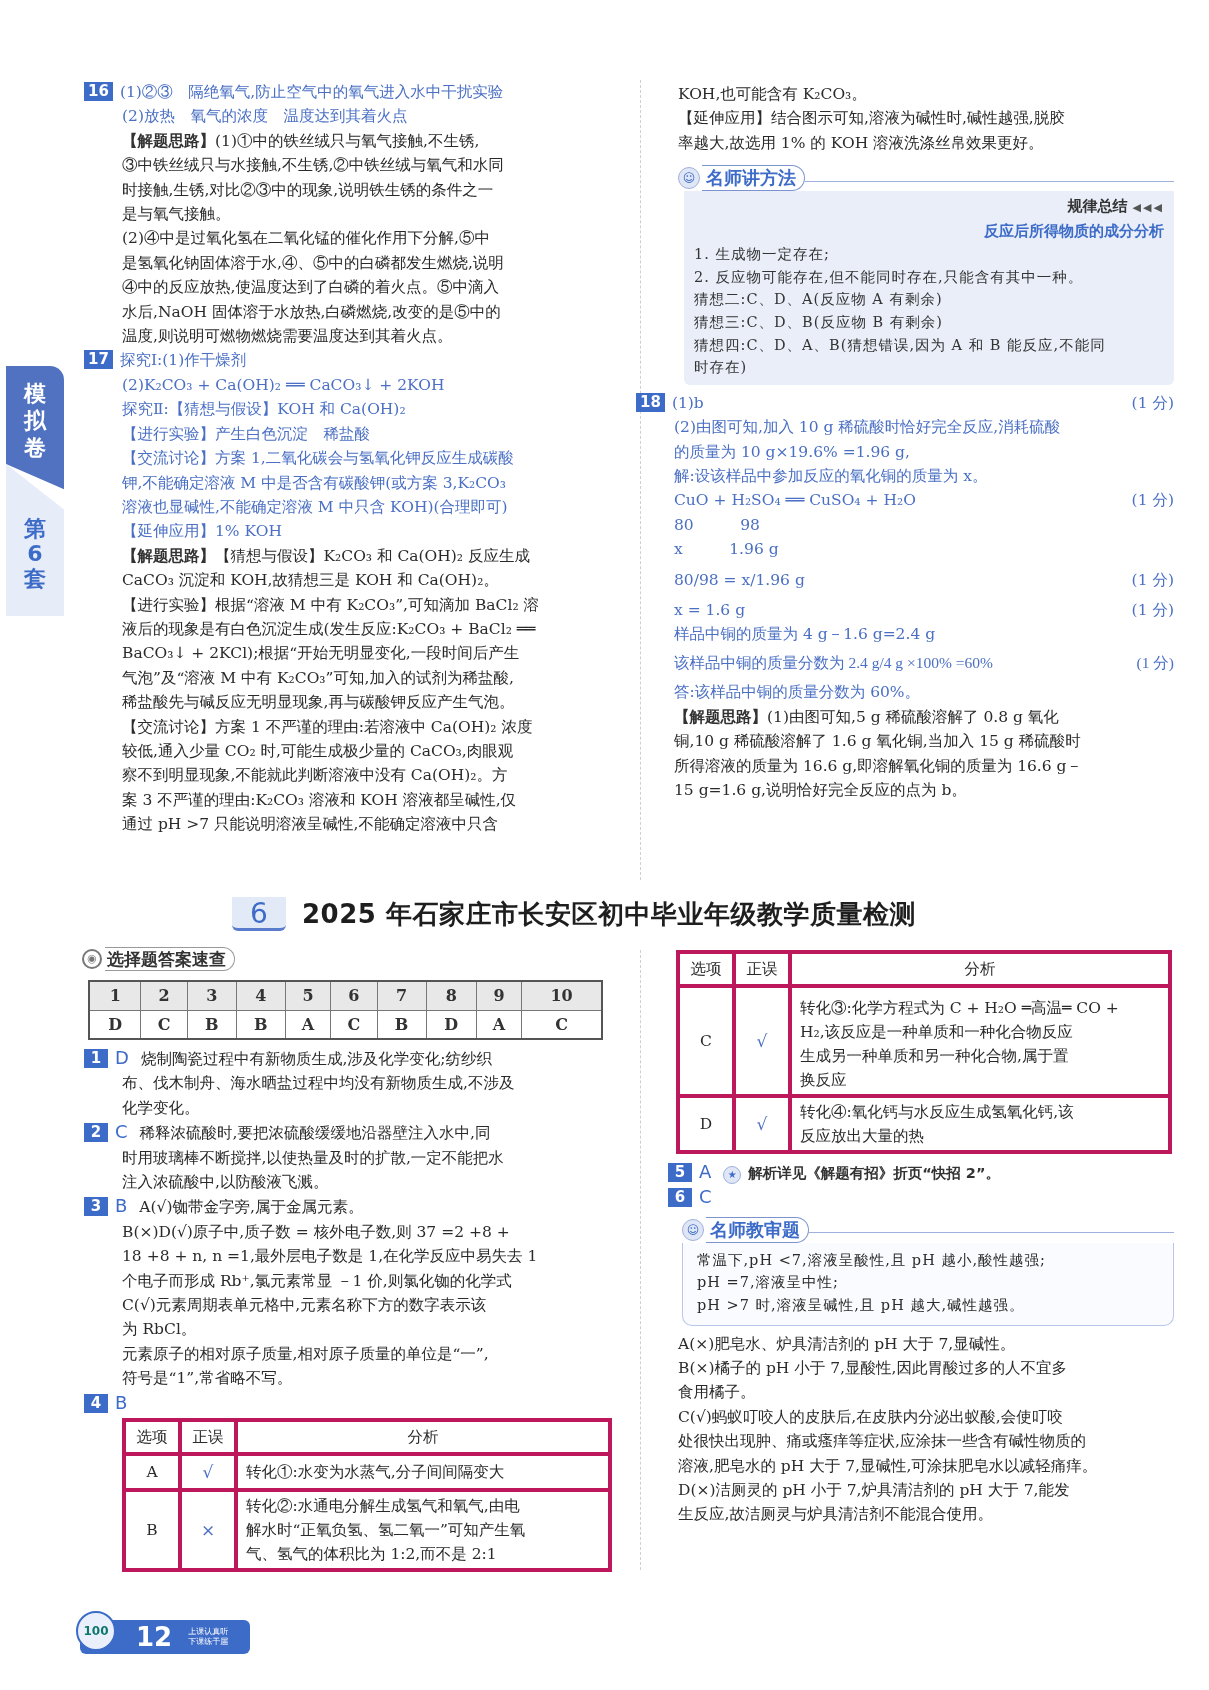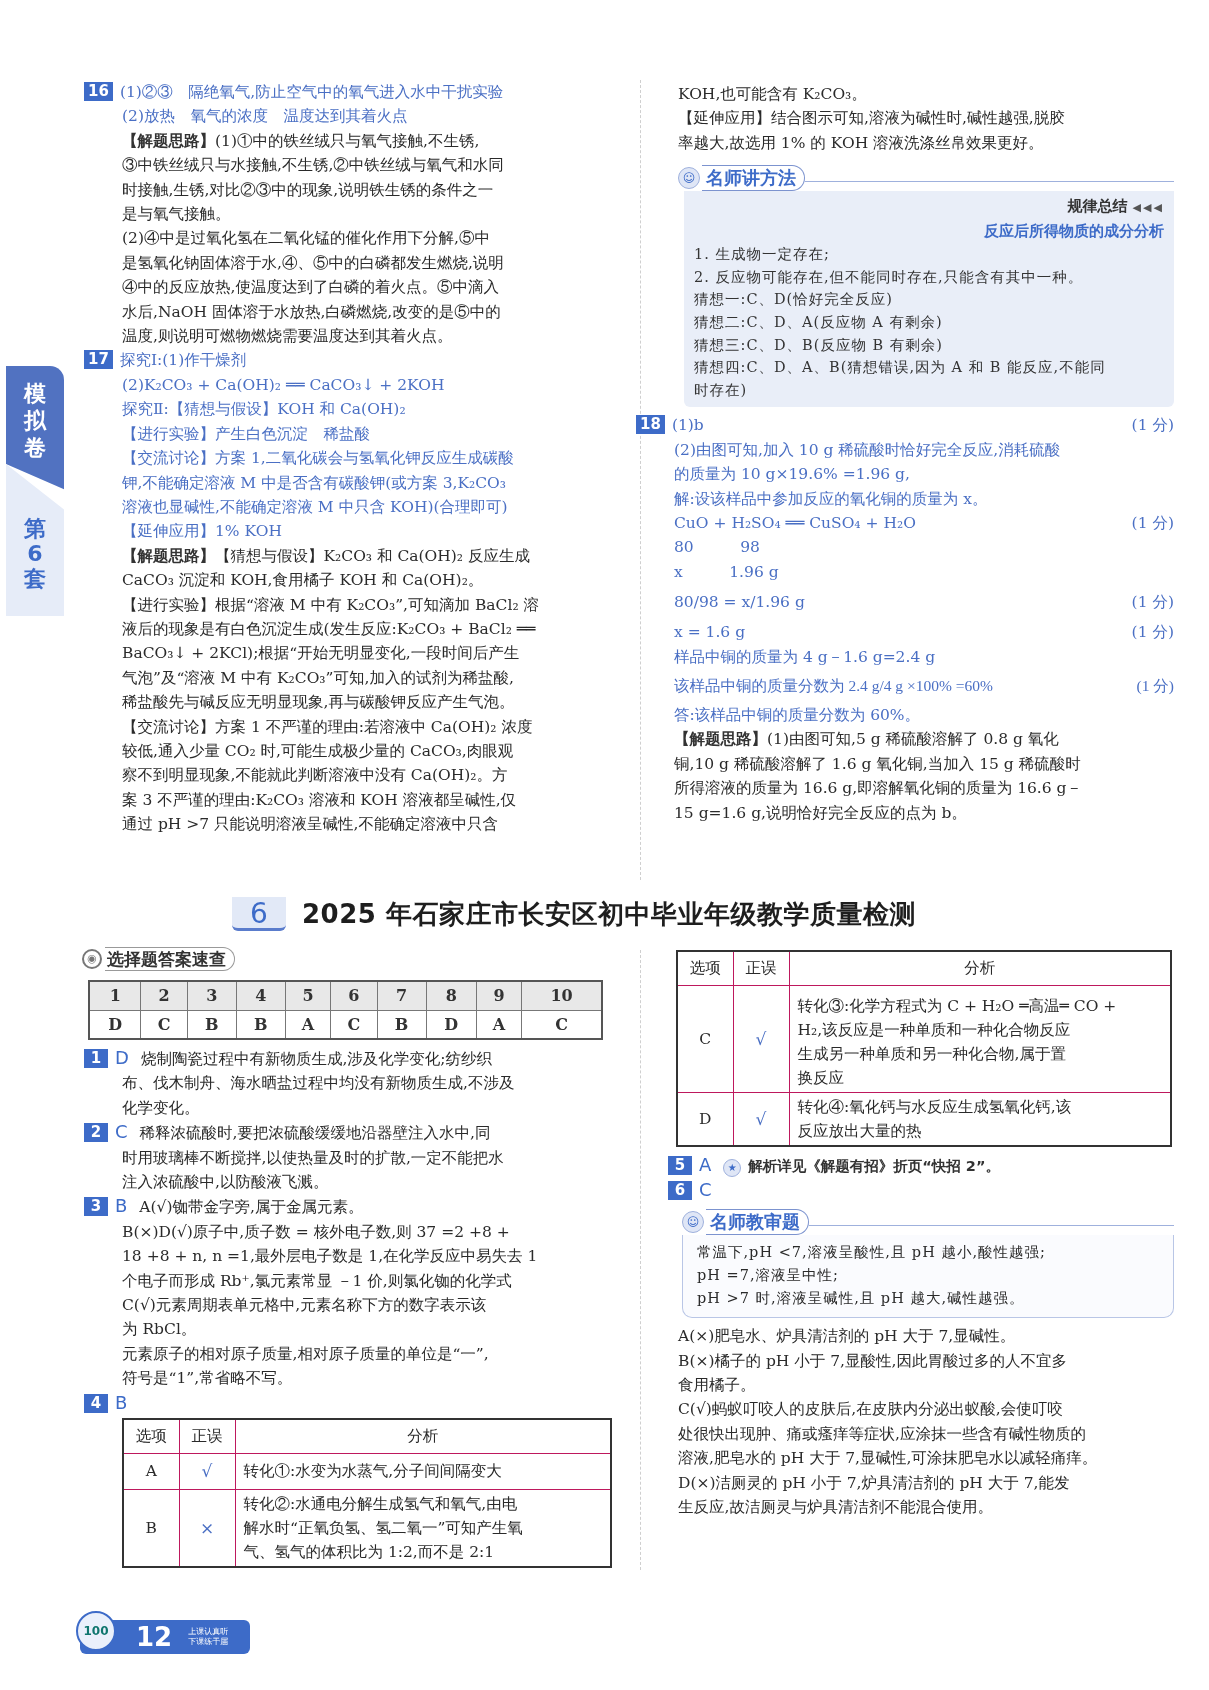--- a/index.html
+++ b/index.html
@@ -48,21 +48,21 @@
 
   .quick-head { display: flex; align-items: center; height: 26px; margin-left: -2px; }
   .quick-head .ic { width: 20px; height: 20px; border-radius: 50%; border: 2px solid #777; color:#777; font-size: 11px; line-height: 16px; text-align:center; margin-right: 3px; font-family: "DejaVu Sans", sans-serif; }
   .quick-head .pill { border: 1.5px solid #999; border-left: none; border-radius: 0 12px 12px 0; padding: 0 8px 0 2px; font-family: "DejaVu Sans", sans-serif; font-weight: bold; color: #333; font-size: 17px; line-height: 22px; }
 
   table.ans { border-collapse: collapse; width: 515px; margin-top: 8px; margin-left: 4px; border: 2px solid #555; }
   table.ans td { border: 1px solid #777; height: 29px; text-align: center; font-weight: bold; font-size: 16px; color: #333; }
   table.ans tr.hd td { background: #e8e8e8; }
 
   table.ana { border-collapse: collapse; border: 2px solid #333; font-size: 15.5px; }
-  table.ana td { border: 1px solid #be185d; text-align: center; vertical-align: middle; }
+  table.ana td { border: 4px solid #be185d; text-align: center; vertical-align: middle; }
   table.ana td.txt { text-align: left; padding: 2px 8px; line-height: 24px; }
   table.ana tr.hd td { height: 34px; }
   .ck { color: #4a6fc4; font-size: 17px; }
 
   .cont-label { text-align: right; padding-right: 74px; line-height: 24px; font-size: 16px; }
 
   .teach-box { margin-top: 6px; margin-left: 14px; }
   .teach-body { border: 1.5px solid #b9c6e6; border-top: none; border-radius: 0 0 10px 10px; padding: 6px 12px 8px 14px; background:#fafbfe; }
   .teach-body .line { font-size: 14.5px; line-height: 22.6px; letter-spacing: 1px; }
 
@@ -99,21 +99,21 @@
 
   <div class="line blue"><span class="qnum">17</span><span>探究Ⅰ:(1)作干燥剂</span></div>
   <div class="line blue ind">(2)K₂CO₃ + Ca(OH)₂ ══ CaCO₃↓ + 2KOH</div>
   <div class="line blue ind">探究Ⅱ:【猜想与假设】KOH 和 Ca(OH)₂</div>
   <div class="line blue ind">【进行实验】产生白色沉淀　稀盐酸</div>
   <div class="line blue ind">【交流讨论】方案 1,二氧化碳会与氢氧化钾反应生成碳酸</div>
   <div class="line blue ind">钾,不能确定溶液 M 中是否含有碳酸钾(或方案 3,K₂CO₃</div>
   <div class="line blue ind">溶液也显碱性,不能确定溶液 M 中只含 KOH)(合理即可)</div>
   <div class="line blue ind">【延伸应用】1% KOH</div>
   <div class="line ind"><span class="bold">【解题思路】</span><span>【猜想与假设】K₂CO₃ 和 Ca(OH)₂ 反应生成</span></div>
-  <div class="line ind">CaCO₃ 沉淀和 KOH,食用橘子 KOH 和 Ca(OH)₂。</div>
+  <div class="line ind">CaCO₃ 沉淀和 KOH,故猜想三是 KOH 和 Ca(OH)₂。</div>
   <div class="line ind">【进行实验】根据“溶液 M 中有 K₂CO₃”,可知滴加 BaCl₂ 溶</div>
   <div class="line ind">液后的现象是有白色沉淀生成(发生反应:K₂CO₃ + BaCl₂ ══</div>
   <div class="line ind">BaCO₃↓ + 2KCl);根据“开始无明显变化,一段时间后产生</div>
   <div class="line ind">气泡”及“溶液 M 中有 K₂CO₃”可知,加入的试剂为稀盐酸,</div>
   <div class="line ind">稀盐酸先与碱反应无明显现象,再与碳酸钾反应产生气泡。</div>
   <div class="line ind">【交流讨论】方案 1 不严谨的理由:若溶液中 Ca(OH)₂ 浓度</div>
   <div class="line ind">较低,通入少量 CO₂ 时,可能生成极少量的 CaCO₃,肉眼观</div>
   <div class="line ind">察不到明显现象,不能就此判断溶液中没有 Ca(OH)₂。方</div>
   <div class="line ind">案 3 不严谨的理由:K₂CO₃ 溶液和 KOH 溶液都呈碱性,仅</div>
   <div class="line ind">通过 pH &gt;7 只能说明溶液呈碱性,不能确定溶液中只含</div>
@@ -128,21 +128,20 @@
     <div class="method-head">
       <span class="mascot">☺</span>
       <span class="pill">名师讲方法</span>
       <span class="rule"></span>
     </div>
     <div class="method-body">
       <div class="kicker"><span>规律总结</span> <span class="arr">◀◀◀</span></div>
       <div class="sub">反应后所得物质的成分分析</div>
       <div class="line">1. 生成物一定存在;</div>
       <div class="line">2. 反应物可能存在,但不能同时存在,只能含有其中一种。</div>
-      <div class="line">猜想一:C、D(恰好完全反应)</div>
       <div class="line">猜想二:C、D、A(反应物 A 有剩余)</div>
       <div class="line">猜想三:C、D、B(反应物 B 有剩余)</div>
       <div class="line">猜想四:C、D、A、B(猜想错误,因为 A 和 B 能反应,不能同</div>
       <div class="line">时存在)</div>
     </div>
   </div>
 
   <div style="margin-top:6px;margin-left:-42px;">
     <div class="line blue rel"><span class="qnum">18</span><span>(1)b</span><span class="score">(1 分)</span></div>
     <div class="line blue rel ind"><span>(2)由图可知,加入 10 g 稀硫酸时恰好完全反应,消耗硫酸</span></div>

